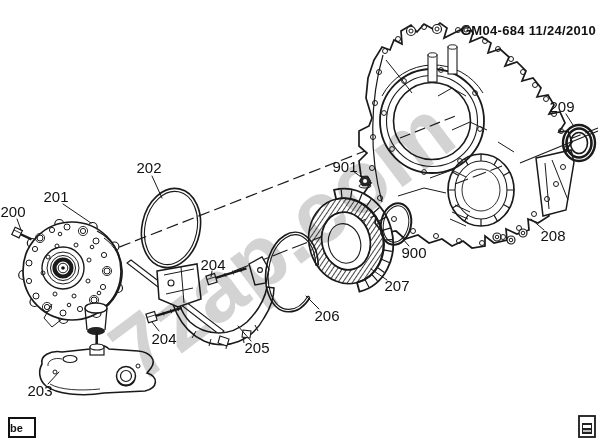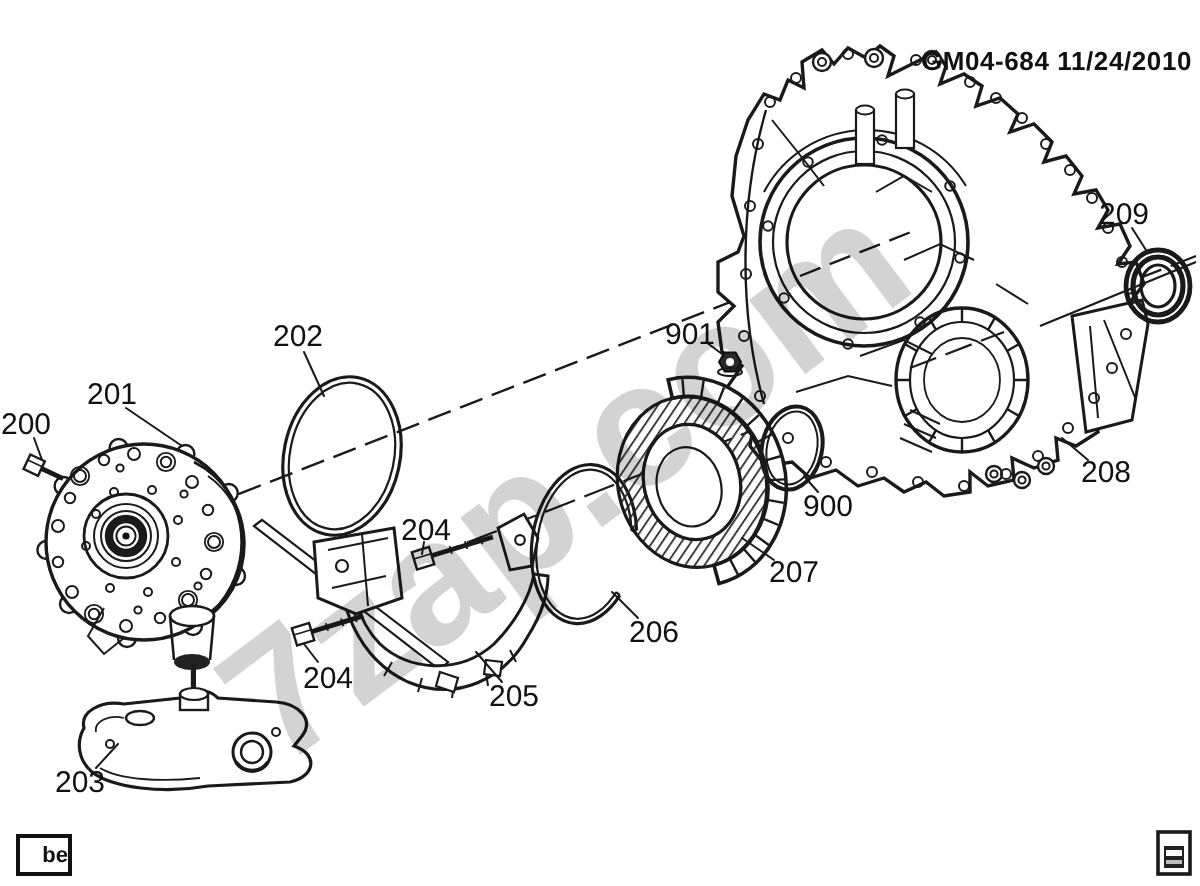--- a/index.html
+++ b/index.html
@@ -3,21 +3,21 @@
 <meta charset="utf-8">
 <style>
   html,body{margin:0;padding:0;background:#fff;}
   .stage{position:relative;width:600px;height:443px;background:#ffffff;overflow:hidden;
          font-family:"Liberation Sans",sans-serif;}
   .stage svg{position:absolute;left:0;top:0;}
   .doc-code{position:absolute;top:3px;right:4px;font:700 13px "Liberation Sans",sans-serif;
             letter-spacing:.3px;color:#111;margin-top:20px;}
   .page-code{position:absolute;left:8px;top:417px;width:24px;height:17px;border:2px solid #111;
              font:700 11px "Liberation Sans",sans-serif;color:#111;display:flex;
-             align-items:center;justify-content:flex-end;}
+             align-items:center;justify-content:flex-start;}
   .callout-label{font:400 15px "Liberation Sans",sans-serif;fill:#111;}
   .wm{font:700 88px "Liberation Sans",sans-serif;fill:#c8c8c8;}
   .ln{stroke:#1a1a1a;fill:none;}
   .wh{fill:#ffffff;stroke:#1a1a1a;}
 </style>
 </head>
 <body>
 
 <div class="stage">
 

